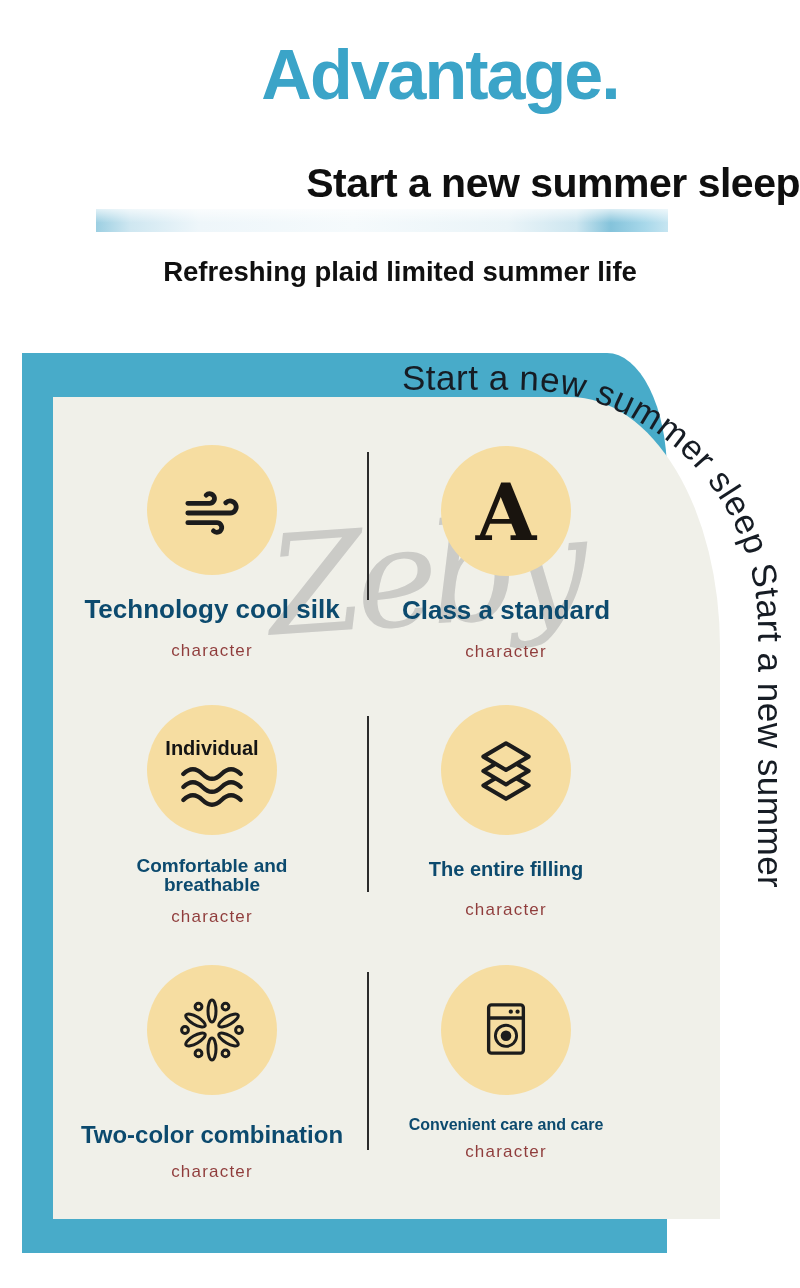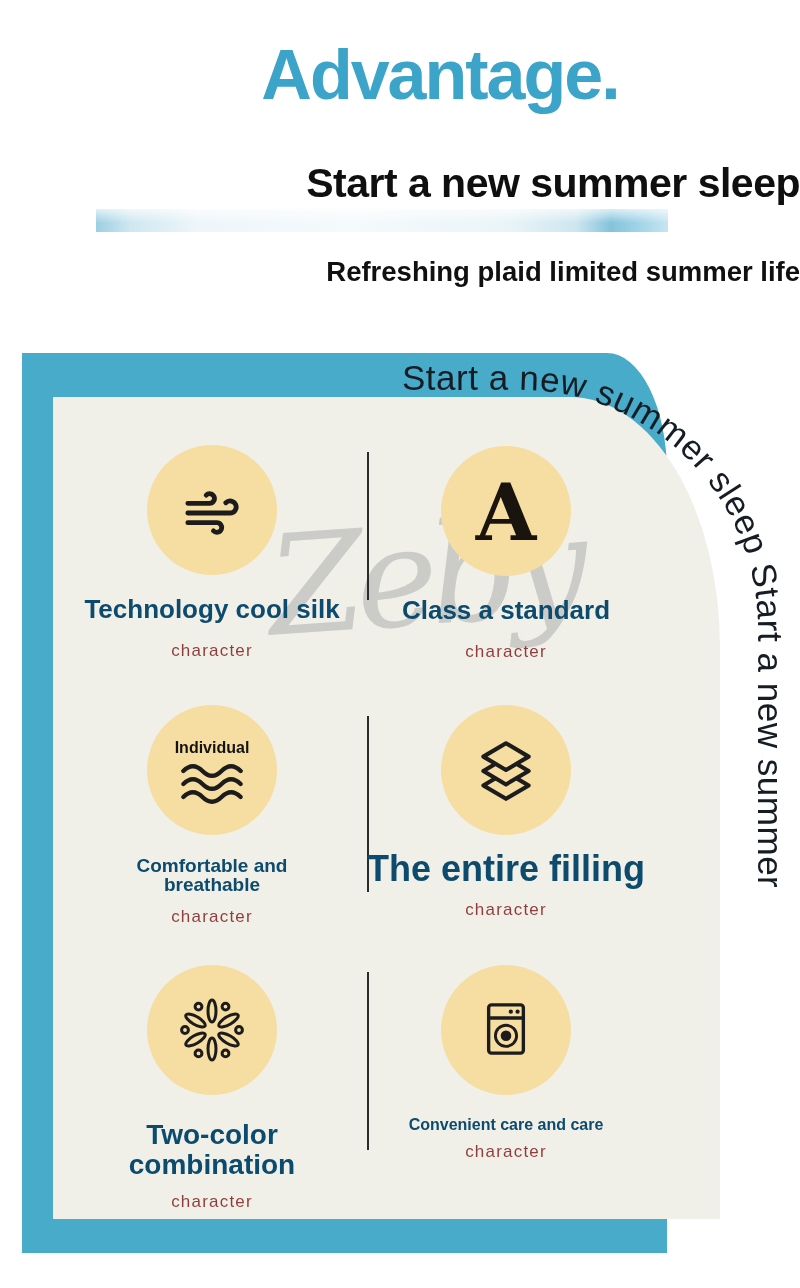--- a/index.html
+++ b/index.html
@@ -7,49 +7,49 @@
         font-family:"Liberation Sans",sans-serif;}
   
   .title{position:absolute;left:0;top:38px;width:800px;text-align:center;
          font-size:70px;font-weight:800;letter-spacing:-2px;color:#3ba4c8;line-height:74px;padding-left:40px;}
   .heading{position:absolute;left:0;top:160px;width:800px;text-align:right;
          font-size:41px;font-weight:700;letter-spacing:-0.5px;color:#0f0f0f;line-height:46px;}
   .grad-bar{position:absolute;left:96px;top:209px;width:572px;height:23px;
          background:
            linear-gradient(180deg,rgba(255,255,255,.70) 0%,rgba(255,255,255,0) 60%),
            linear-gradient(90deg,#9ccfe2 0%,#cfe7f1 6%,#eef6fa 18%,#f5fafc 45%,#eaf4f8 72%,#cde6f0 84%,#84c3db 90%,#a8d8ea 96%,#c6e5f1 100%);}
-  .subtitle{position:absolute;left:0;top:256px;width:800px;text-align:right;
+  .subtitle{position:absolute;left:0;top:256px;width:800px;text-align:center;
          font-size:27.5px;font-weight:700;color:#101010;}
   
   .teal-frame{position:absolute;left:22px;top:353px;width:645px;height:900px;
          background:#48abc9;border-top-right-radius:60px 120px;z-index:1;}
   .card{position:absolute;left:53px;top:397px;width:667px;height:822px;
          background:#f0f0e9;border-top-right-radius:150px 250px;z-index:2;}
   .watermark{position:absolute;left:268px;top:508px;z-index:3;
          font-family:"DejaVu Serif",serif;font-style:italic;font-weight:400;
          font-size:138px;letter-spacing:-8px;color:#c7c7c4;opacity:.9;
          transform:rotate(-4deg);line-height:1;}
   
   .feature{position:absolute;width:300px;text-align:center;z-index:4;}
   .fa1{left:62px;top:445px;}  .fb1{left:356px;top:446px;}
   .fa2{left:62px;top:705px;}  .fb2{left:356px;top:705px;}
   .fa3{left:62px;top:965px;}  .fb3{left:356px;top:965px;}
   .circle{width:130px;height:130px;border-radius:50%;background:#f6dda1;
          margin:0 auto;display:flex;flex-direction:column;align-items:center;justify-content:center;}
   .ftitle{font-size:26px;font-weight:700;color:#0c4a6e;margin-top:19px;line-height:30px;}
   .ftitle.small{font-size:19px;line-height:19px;margin-top:21px;}
-  .ftitle.row3{font-size:28px;margin-top:25px;}
+  .ftitle.row3{font-size:24px;margin-top:25px;}
   .ftitle.wrap2{font-size:16px;line-height:27px;margin-top:16px;}
   .tw{margin:0 auto;}
   .fcaption{font-size:17px;font-weight:400;color:#7f1d1d;letter-spacing:1.2px;opacity:.85;}
   .mt17{margin-top:17px;} .mt13{margin-top:13px;} .mt16{margin-top:16px;}
   .mt12{margin-top:12px;} .mt4{margin-top:4px;}
   .glyph-a{font-family:"DejaVu Serif",serif;font-weight:700;font-size:78px;
          color:#19140e;line-height:1;margin-top:4px;}
-  .ind-label{font-size:16px;font-weight:700;color:#141414;margin:6px 0 4px 0;}
+  .ind-label{font-size:20px;font-weight:700;color:#141414;margin:6px 0 4px 0;}
   .divider{position:absolute;left:367px;width:2px;background:#2b2b2b;z-index:4;}
   .d1{top:452px;height:148px;} .d2{top:716px;height:176px;} .d3{top:972px;height:178px;}
   
   .curve-svg{position:absolute;left:0;top:0;z-index:6;pointer-events:none;}
   .curve-text{font-family:"Liberation Sans",sans-serif;font-size:34.5px;
          fill:#161c24;letter-spacing:0.5px;}
   svg .ln{fill:none;stroke:#1c1c1c;stroke-linecap:round;stroke-linejoin:round;}
 </style>
 </head>
 <body>
@@ -103,21 +103,21 @@
   </div>
 
   <div class="feature fb2">
     <div class="circle">
       <svg width="70" height="70" viewBox="0 0 68 68">
         <polygon points="34,36 56,49 34,62 12,49" fill="#f6dda1" stroke="#1c1c1c" stroke-width="4" stroke-linejoin="round"></polygon>
         <polygon points="34,22 56,35 34,48 12,35" fill="#f6dda1" stroke="#1c1c1c" stroke-width="4" stroke-linejoin="round"></polygon>
         <polygon points="34,8 56,21 34,34 12,21" fill="#f6dda1" stroke="#1c1c1c" stroke-width="4" stroke-linejoin="round"></polygon>
       </svg>
     </div>
-    <div class="ftitle" style="font-size:36px">The entire filling</div>
+    <div class="ftitle" style="font-size:20px">The entire filling</div>
     <div class="fcaption mt16">character</div>
   </div>
 
   <div class="feature fa3">
     <div class="circle">
       <svg width="68" height="68" viewBox="0 0 68 68">
         <g fill="none" stroke="#1c1c1c" stroke-width="3">
           <ellipse cx="34" cy="15" rx="11" ry="4" transform="rotate(90 34 15)"></ellipse>
           <ellipse cx="50.5" cy="24.5" rx="11" ry="4" transform="rotate(150 50.5 24.5)"></ellipse>
           <ellipse cx="50.5" cy="43.5" rx="11" ry="4" transform="rotate(210 50.5 43.5)"></ellipse>

